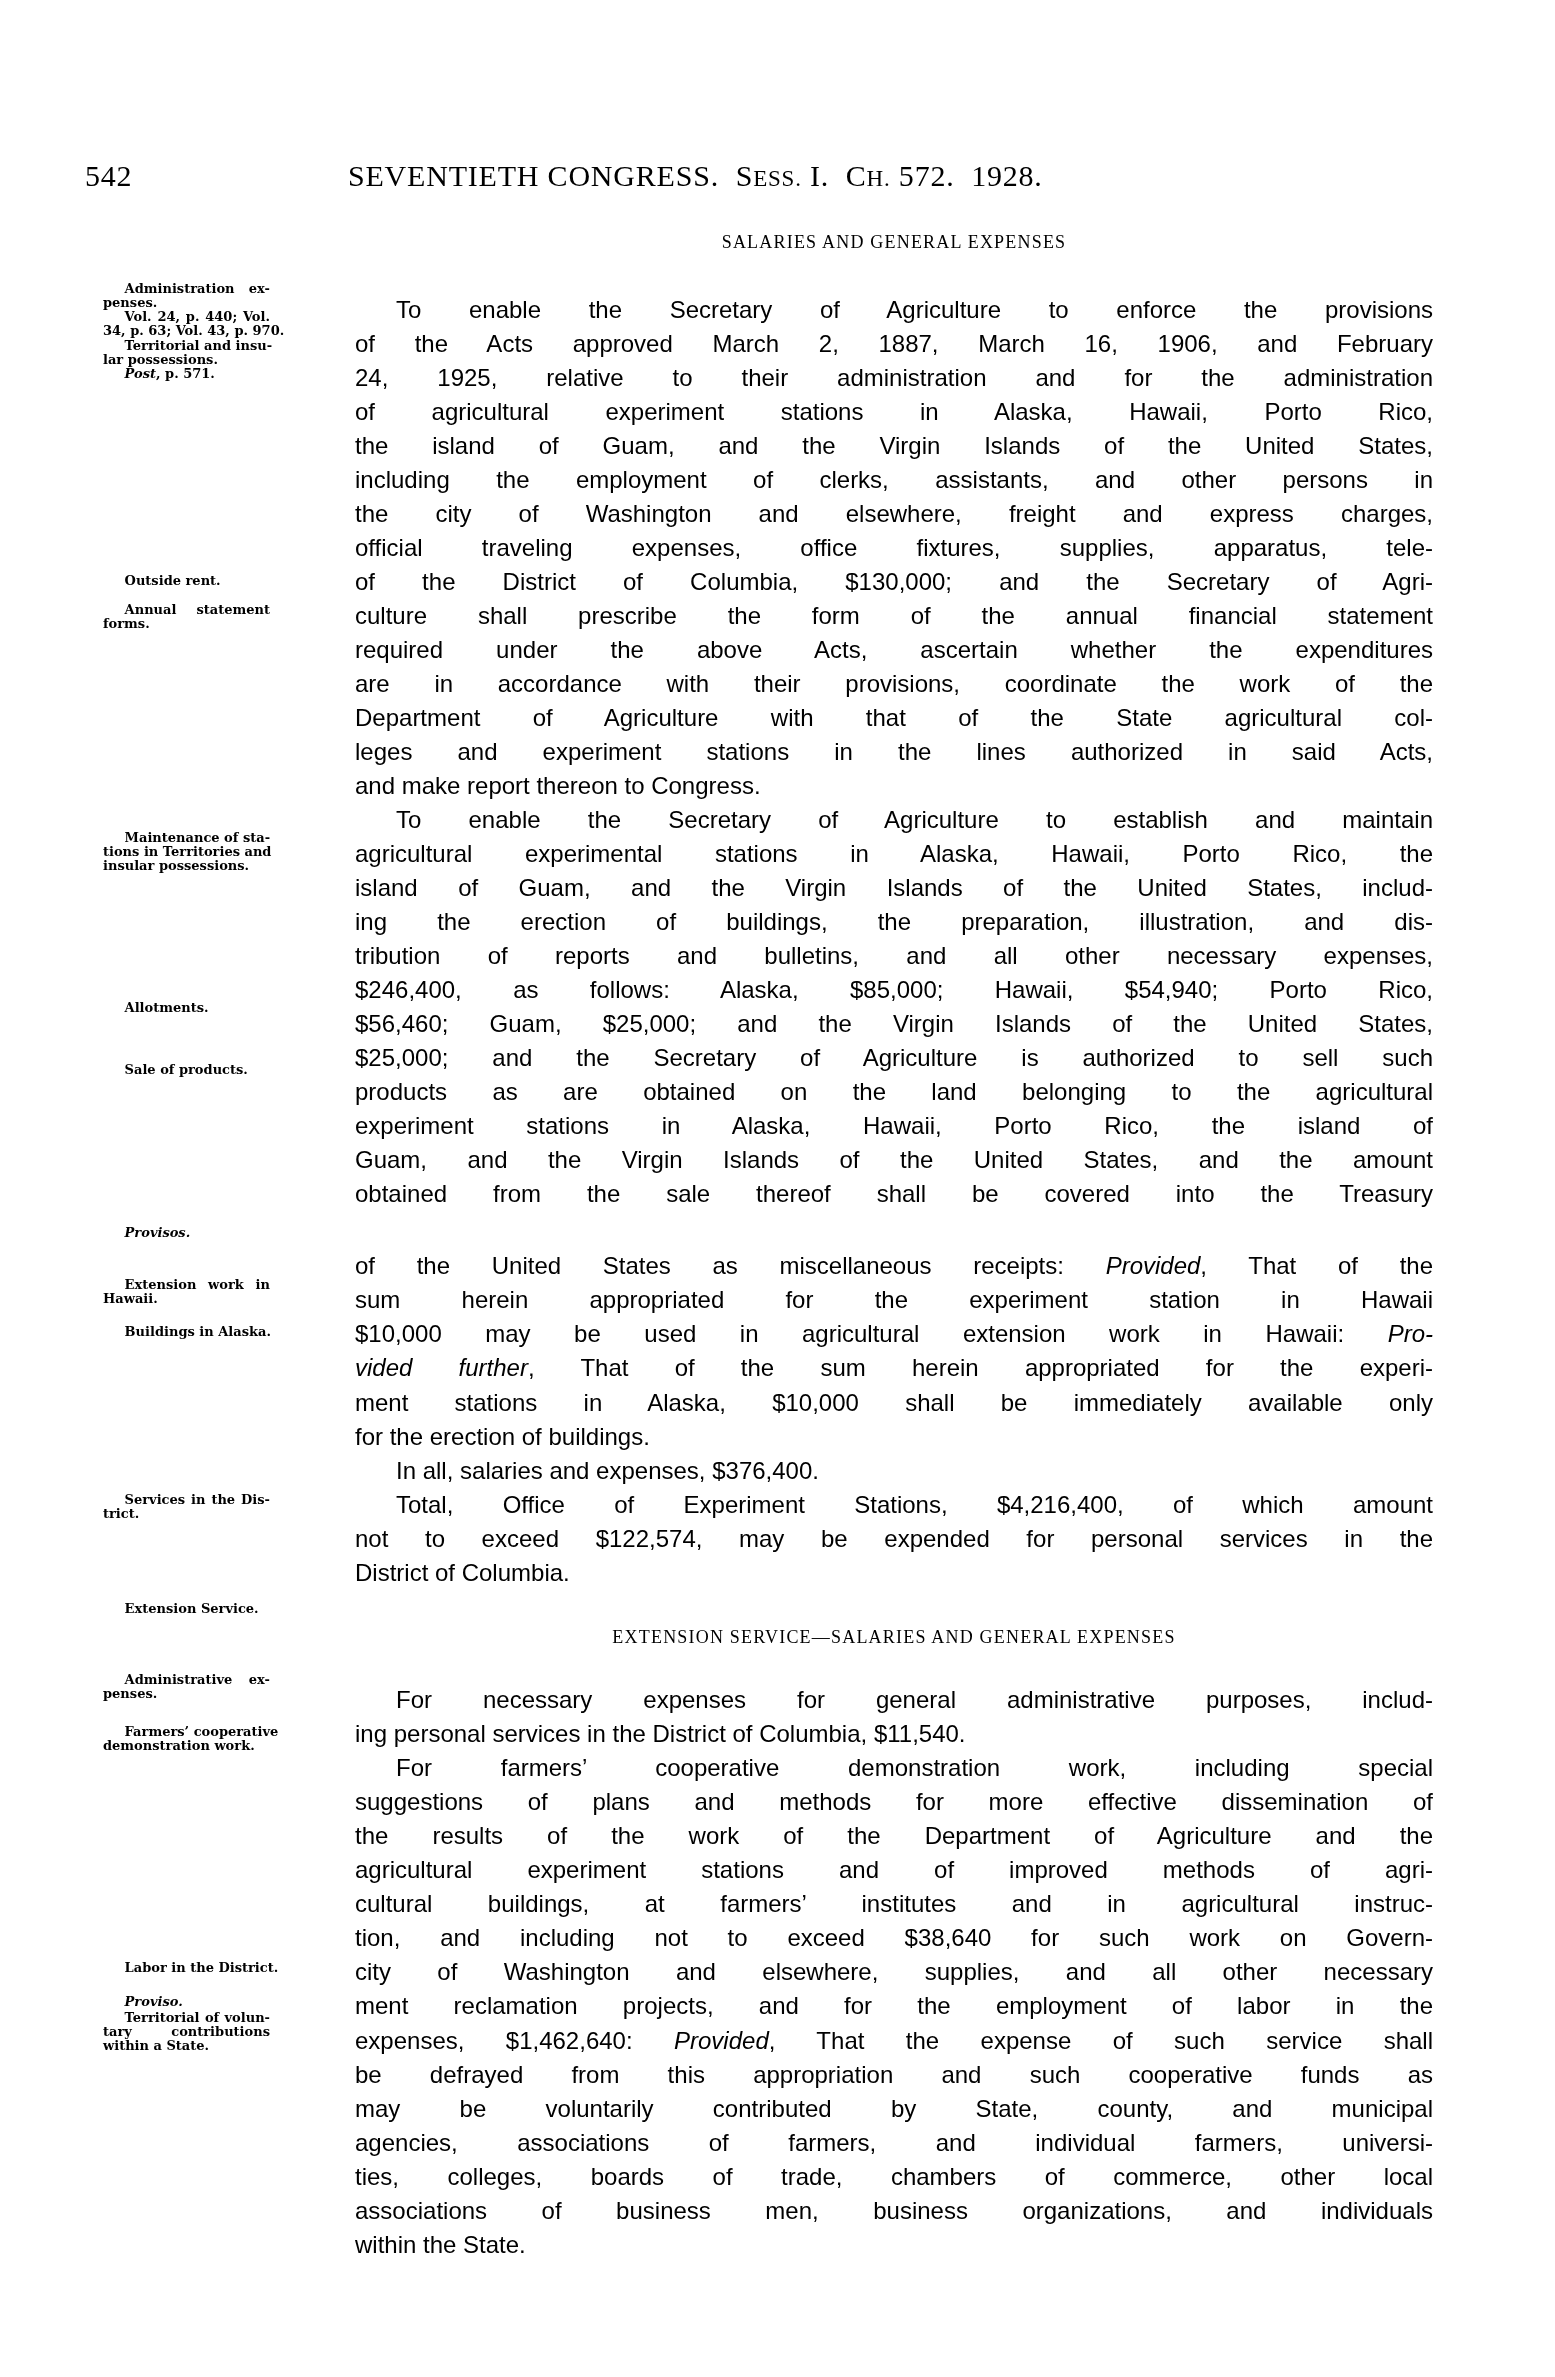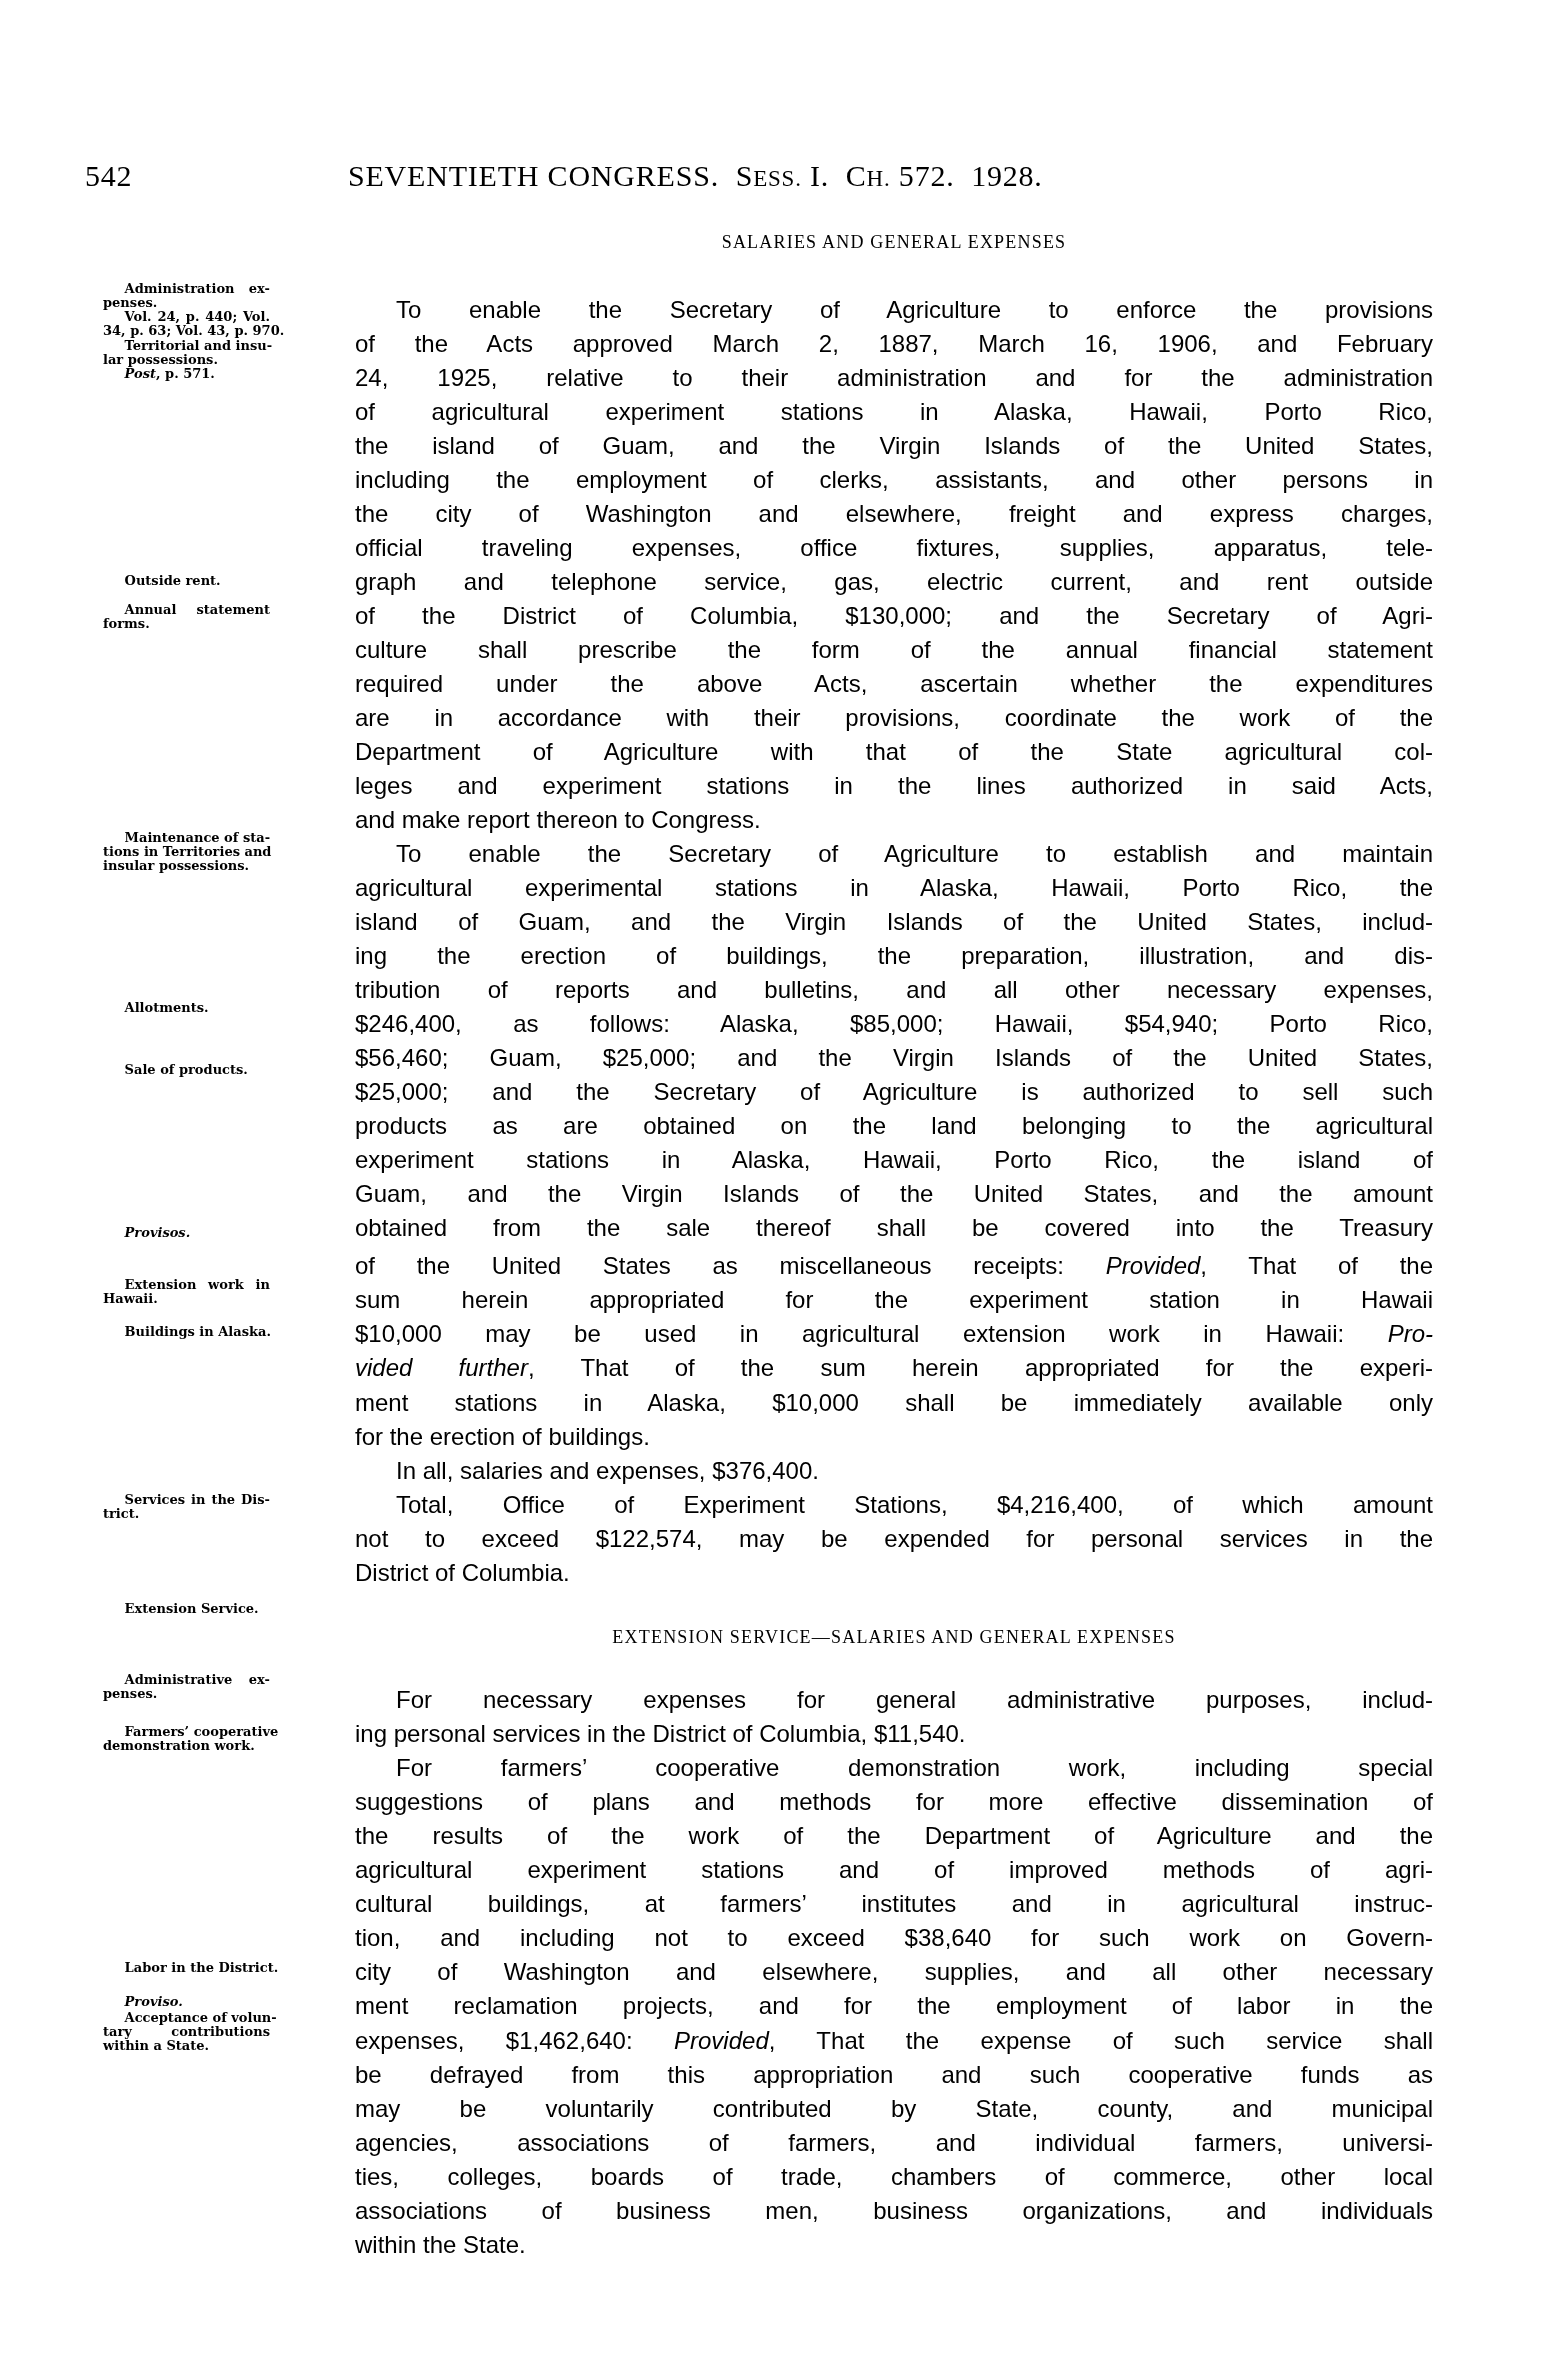--- a/index.html
+++ b/index.html
@@ -38,21 +38,20 @@
 
   <div class="main" id="main1" style="top:293px;">
       <span class="line indent">To enable the Secretary of Agriculture to enforce the provisions</span>
       <span class="line">of the Acts approved March 2, 1887, March 16, 1906, and February</span>
       <span class="line">24, 1925, relative to their administration and for the administration</span>
       <span class="line">of agricultural experiment stations in Alaska, Hawaii, Porto Rico,</span>
       <span class="line">the island of Guam, and the Virgin Islands of the United States,</span>
       <span class="line">including the employment of clerks, assistants, and other persons in</span>
       <span class="line">the city of Washington and elsewhere, freight and express charges,</span>
       <span class="line">official traveling expenses, office fixtures, supplies, apparatus, tele-</span>
-      <span class="line">graph and telephone service, gas, electric current, and rent outside</span>
       <span class="line">of the District of Columbia, $130,000; and the Secretary of Agri-</span>
       <span class="line">culture shall prescribe the form of the annual financial statement</span>
       <span class="line">required under the above Acts, ascertain whether the expenditures</span>
       <span class="line">are in accordance with their provisions, coordinate the work of the</span>
       <span class="line">Department of Agriculture with that of the State agricultural col-</span>
       <span class="line">leges and experiment stations in the lines authorized in said Acts,</span>
       <span class="line last">and make report thereon to Congress.</span>
       <span class="line indent">To enable the Secretary of Agriculture to establish and maintain</span>
       <span class="line">agricultural experimental stations in Alaska, Hawaii, Porto Rico, the</span>
       <span class="line">island of Guam, and the Virgin Islands of the United States, includ-</span>
@@ -168,19 +167,19 @@
       <span class="mline ind">Farmers’ cooperative</span>
       <span class="mline last">demonstration work.</span>
     </div>
     <div class="mnote" style="top:1961px;">
       <span class="mline ind last">Labor in the District.</span>
     </div>
     <div class="mnote" style="top:1995px;">
       <span class="mline ind last it">Proviso.</span>
     </div>
     <div class="mnote" style="top:2011px;">
-      <span class="mline ind">Acceptance of volun-</span>
+      <span class="mline ind">Territorial of volun-</span>
       <span class="mline">tary contributions</span>
       <span class="mline last">within a State.</span>
     </div>
   </div>
 </div>
 
 
 </body></html>

